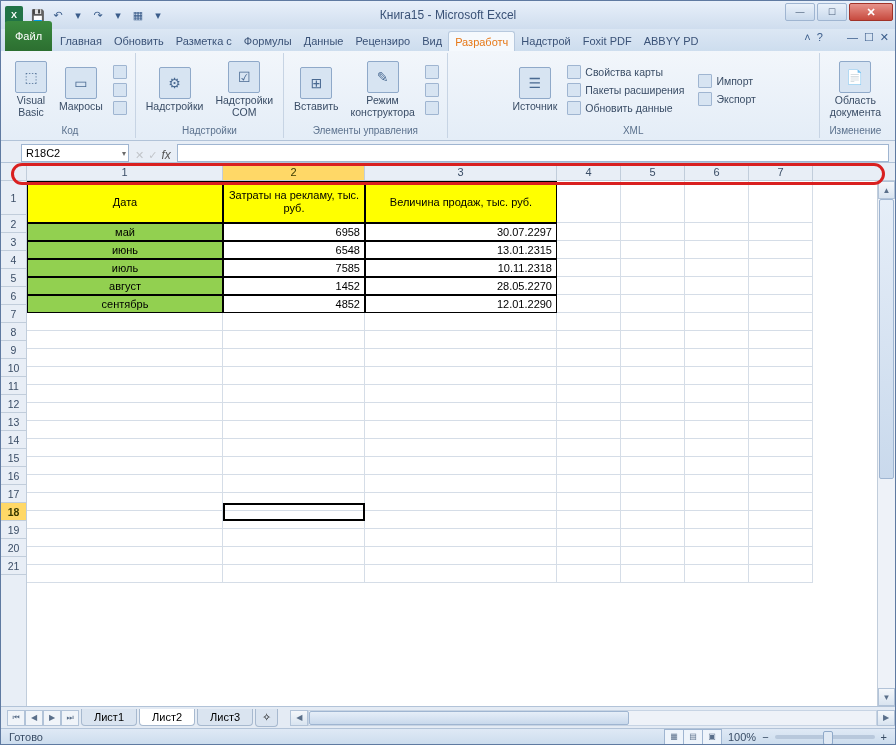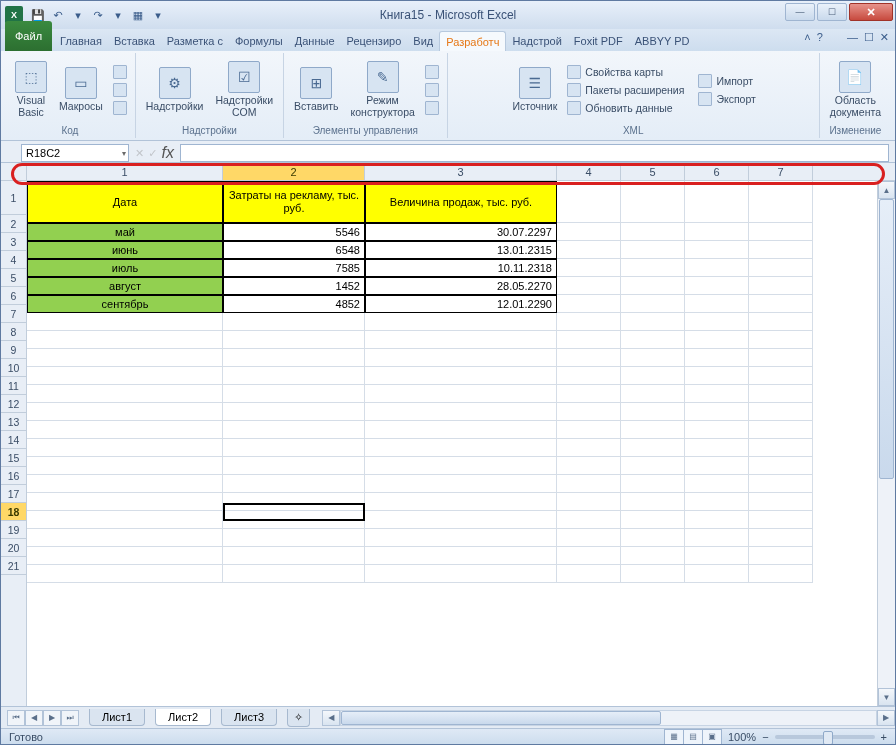--- a/index.html
+++ b/index.html
@@ -34,21 +34,21 @@
   .big-btn .lbl { font-size: 10.5px; color: #3a4d66; text-align: center; line-height: 1.1; max-width: 64px; }
   .small-stack { display: flex; flex-direction: column; gap: 2px; }
   .small-item { font-size: 10.5px; color: #3a4d66; display: flex; align-items: center; gap: 4px; cursor: pointer; padding: 1px 2px; }
   .small-item .si { width: 14px; height: 14px; background: #d7e4f2; border: 1px solid #9fb5d1; border-radius: 1px; display: inline-block; }
 
   
   .fx-row { height: 22px; background: #e8eef6; border-bottom: 1px solid #b2c3d8; display: flex; align-items: flex-end; }
   .name-box { width: 108px; background: #fff; border: 1px solid #9fb5d1; height: 18px; display: flex; align-items: center; padding: 0 4px; font-size: 11px; margin-left: 20px; position: relative; }
   .name-box::after { content: '▾'; position: absolute; right: 2px; font-size: 8px; color: #6a6a6a; }
   .fx-ctrls { display: flex; align-items: center; gap: 4px; margin: 0 6px; color: #888; }
-  .fx-label { font-style: italic; font-size: 16px; color: #555; }
+  .fx-label { font-style: italic; font-size: 12px; color: #555; }
   .fx-input { flex: 1; height: 18px; background: #fff; border: 1px solid #9fb5d1; margin-right: 6px; }
 
   
   .sheet-area { flex: 1; position: relative; background: #fff; overflow: hidden; display: flex; flex-direction: column; }
 
   .col-header-wrap { position: relative; height: 18px; display: flex; }
   .corner-box { width: 26px; height: 18px; background: #e8eef6; border-right: 1px solid #c1cddb; border-bottom: 1px solid #c1cddb; }
   .col-headers { flex: 1; display: flex; background: #e8eef6; border-bottom: 1px solid #c1cddb; }
   .ch { border-right: 1px solid #c1cddb; display: flex; align-items: center; justify-content: center; font-size: 11px; color: #3a4d66; }
   .ch.sel { background: #ffd867; color: #3a3a00; }
@@ -79,21 +79,21 @@
   .active-cell-outline { position: absolute; border: 2px solid #000; pointer-events: none; }
 
   
   .vscroll { width: 18px; background: #e8eef6; border-left: 1px solid #c1cddb; display: flex; flex-direction: column; }
   .sb-btn { height: 18px; background: linear-gradient(#f4f7fb,#d9e4f0); border: 1px solid #b2c3d8; display: flex; align-items: center; justify-content: center; font-size: 8px; color: #5a6f8a; }
   .sb-track-v { flex: 1; background: #eef2f8; position: relative; }
   .sb-thumb-v { position: absolute; top: 0; left: 1px; right: 1px; height: 280px; background: linear-gradient(#e6eef8,#c9d9ec); border: 1px solid #9fb5d1; border-radius: 2px; }
   .tabs-bottom-row { height: 22px; background: #e4ebf4; display: flex; align-items: center; border-top: 1px solid #b2c3d8; }
   .tab-nav { display: flex; margin-left: 6px; }
   .tab-nav-btn { width: 18px; height: 16px; background: #f0f4f9; border: 1px solid #b2c3d8; display: flex; align-items: center; justify-content: center; font-size: 8px; color: #5a6f8a; }
-  .sheet-tab { padding: 2px 12px; font-size: 11px; background: #dae4f0; border: 1px solid #a7b9cf; border-top: none; border-radius: 0 0 4px 4px; margin-left: 10px; cursor: pointer; }
+  .sheet-tab { padding: 2px 12px; font-size: 11px; background: #dae4f0; border: 1px solid #a7b9cf; border-top: none; border-radius: 0 0 4px 4px; margin-left: 2px; cursor: pointer; }
   .sheet-tab.active { background: #ffffff; font-weight: normal; }
   .sheet-tab.new { padding: 2px 6px; }
   .hscroll { flex: 1; display: flex; align-items: center; margin-left: 12px; }
   .hscroll .sb-btn { width: 18px; height: 16px; }
   .sb-track-h { flex: 1; height: 16px; background: #eef2f8; position: relative; border: 1px solid #c7d4e4; }
   .sb-thumb-h { position: absolute; left: 0; top: 0; bottom: 0; width: 320px; background: linear-gradient(#e6eef8,#c9d9ec); border: 1px solid #9fb5d1; border-radius: 2px; }
 
   .status-bar { height: 16px; background: linear-gradient(#dfe9f5,#cdddee); display: flex; align-items: center; padding: 0 8px; font-size: 11px; color: #3a4d66; border-top: 1px solid #b2c3d8; justify-content: space-between; }
   .status-right { display: flex; align-items: center; gap: 6px; }
   .view-btns { display: flex; }
@@ -121,21 +121,21 @@
     <div class="win-controls">
       <div class="win-btn">—</div>
       <div class="win-btn">☐</div>
       <div class="win-btn win-close">✕</div>
     </div>
   </div>
 
   <div class="tabs-row">
     <div class="file-tab">Файл</div>
     <div class="tab">Главная</div>
-    <div class="tab">Вставка</div>
+    <div class="tab">Обновить</div>
     <div class="tab">Разметка с</div>
     <div class="tab">Формулы</div>
     <div class="tab">Данные</div>
     <div class="tab">Рецензиро</div>
     <div class="tab">Вид</div>
     <div class="tab active">Разработч</div>
     <div class="tab">Надстрой</div>
     <div class="tab">Foxit PDF</div>
     <div class="tab">ABBYY PD</div>
     <div class="tabs-right">
@@ -321,21 +321,21 @@
           <div class="cell hdr cw2">Затраты на рекламу, тыс. руб.</div>
           <div class="cell hdr cw3">Величина продаж, тыс. руб.</div>
           <div class="cell cw4"></div>
             <div class="cell cw5"></div>
             <div class="cell cw6"></div>
             <div class="cell cw7"></div>
         </div>
 
         <div class="row">
           <div class="cell date cw1">май</div>
-          <div class="cell data-b cw2">5546</div>
+          <div class="cell data-b cw2">6958</div>
           <div class="cell data-c cw3">30.07.2297</div>
           <div class="cell cw4"></div>
             <div class="cell cw5"></div>
             <div class="cell cw6"></div>
             <div class="cell cw7"></div>
         </div>
         <div class="row">
           <div class="cell date cw1">июнь</div>
           <div class="cell data-b cw2">6548</div>
           <div class="cell data-c cw3">13.01.2315</div>

